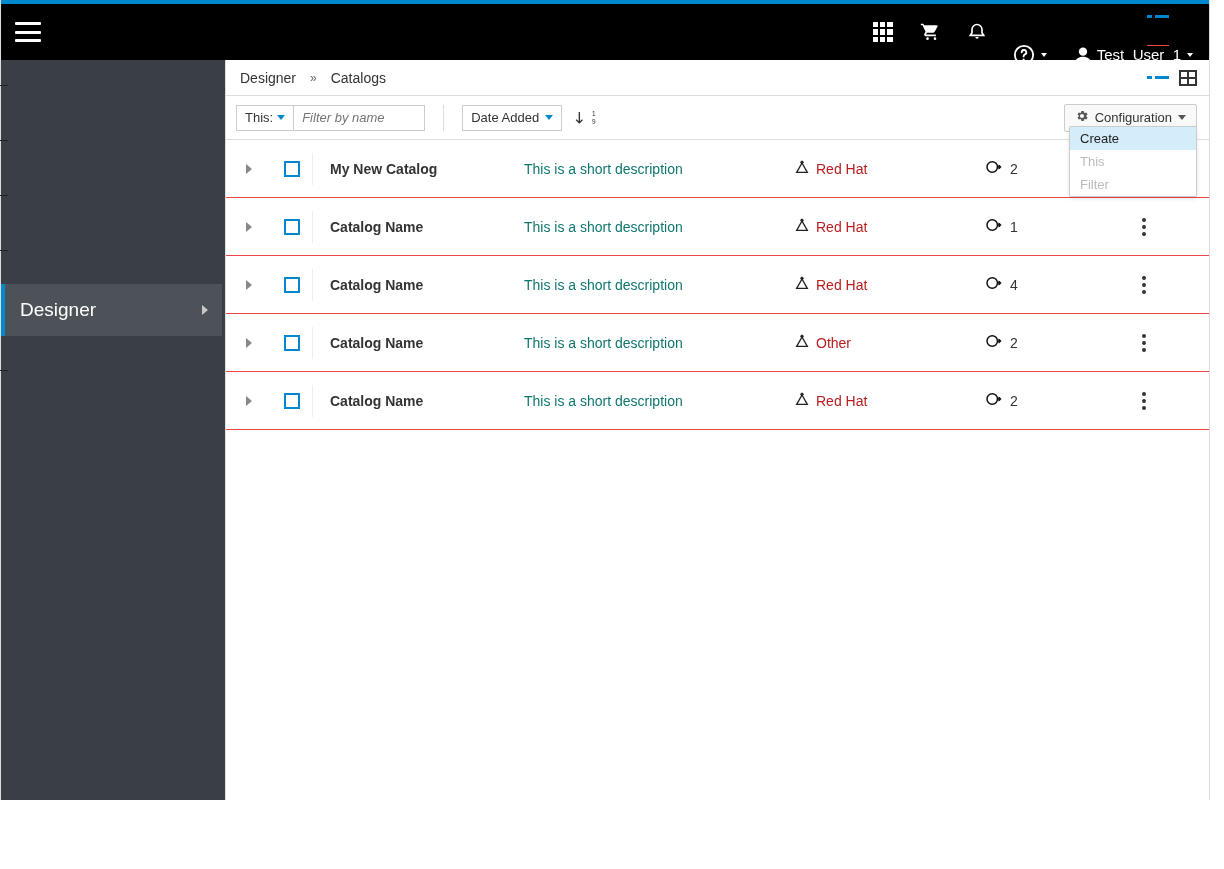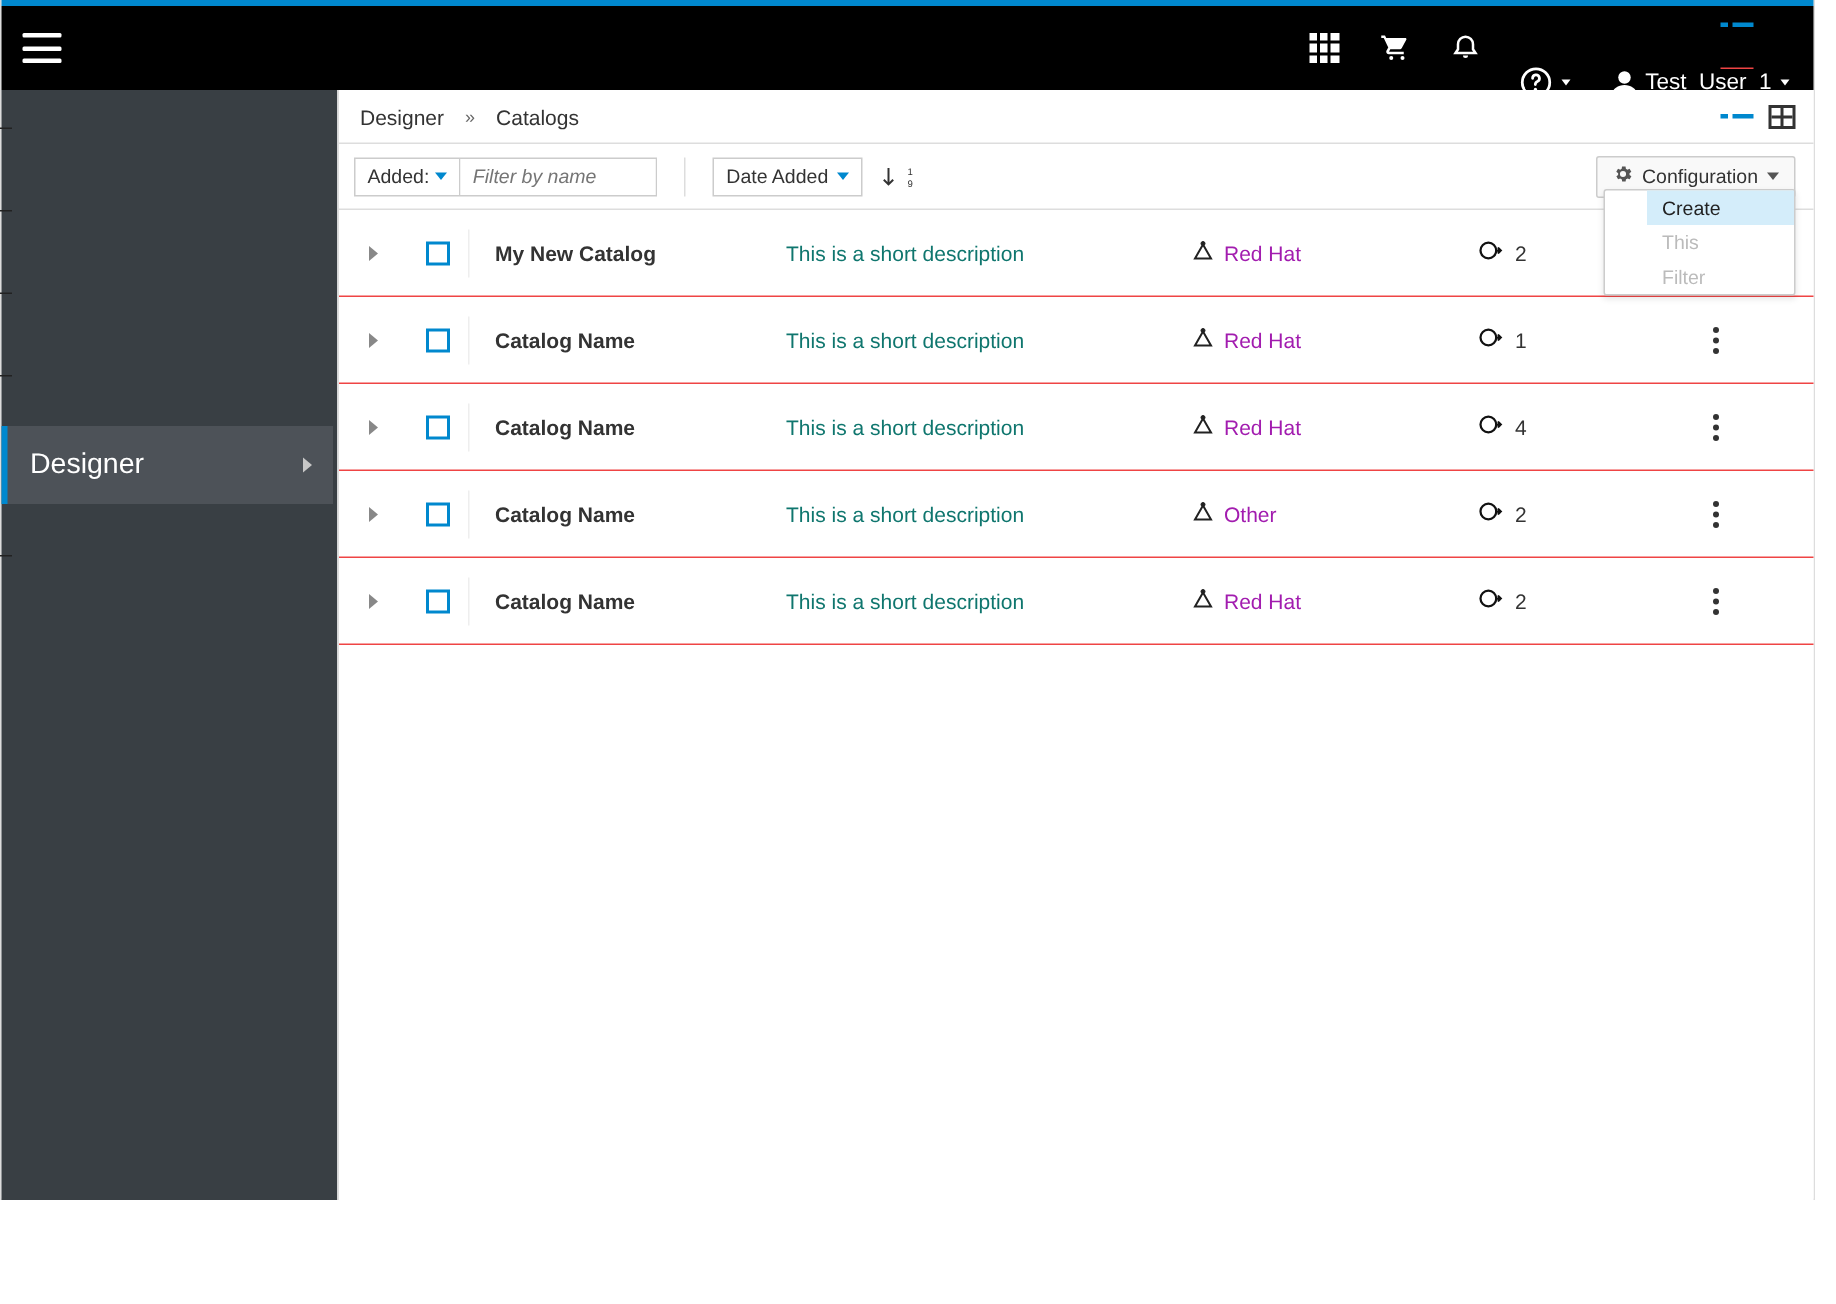--- a/index.html
+++ b/index.html
@@ -73,42 +73,41 @@
     font-size:13px; color:#333; cursor:pointer;
   }
   .gear-icon svg { fill:#555; }
   .config-caret { width:0; height:0; border-left:4px solid transparent; border-right:4px solid transparent; border-top:5px solid #555;}
 
   
   .dropdown {
     position:absolute; top:30px; right:12px; width:128px; background:#fff;
     border:1px solid #ccc; border-radius:2px; z-index:20;
     box-shadow:0 2px 4px rgba(0,0,0,0.1);
-    padding-left:28px;
   }
   .dropdown .mi { padding:4px 10px; font-size:13px; cursor:pointer; }
   .dropdown .mi.active { background:#d4edfa; color:#222; }
   .dropdown .mi.disabled { color:#bbb; cursor:default; }
 
   
   .list { }
   .row {
     display:grid;
     grid-template-columns: 46px 40px 12px 200px 270px 190px 140px 40px;
     align-items:center; height:58px; border-bottom:1px solid #ef4444;
     font-size:14px; color:#333;
   }
   .expand { display:flex; justify-content:center; }
   .chev-sm { width:0; height:0; border-top:5px solid transparent; border-bottom:5px solid transparent; border-left:6px solid #888; cursor:pointer;}
   .check { display:flex; justify-content:center; }
   .checkbox { width:16px; height:16px; border:2px solid #0088ce; background:#fff; cursor:pointer;}
   .vsep { width:1px; height:32px; background:#eee; justify-self:start; }
   .name { font-weight:700; padding-left:6px;}
   .desc { color:#0f766e; }
-  .platform { display:flex; align-items:center; gap:6px; color:#a21caf;}
+  .platform { display:flex; align-items:center; gap:6px; color:#b91c1c;}
   .plat-icon svg { fill:#222; stroke:#222; }
   .count { display:flex; align-items:center; gap:8px; }
   .count-icon svg { fill:none; stroke:#111; }
   .kebab { display:flex; flex-direction:column; gap:3px; align-items:center; cursor:pointer;}
   .kebab span { width:4px; height:4px; background:#333; border-radius:50%; }
 
 </style>
 </head>
 <body>
 
@@ -207,21 +206,21 @@
                 <span class="ln"></span>
               </div>
           </div>
           <div class="view-grid-icon"></div>
         </div>
       </div>
 
       <div class="toolbar">
         <div class="name-filter">
           <div class="label">
-            <span>Added:</span>
+            <span>This:</span>
             <span class="caret-blue"></span>
           </div>
           <input type="text" placeholder="Filter by name" style="">
         </div>
         <div class="vr"></div>
         <div class="sort-select">
           <span>Date Added</span>
           <span class="caret-blue"></span>
         </div>
         <div class="sort-order sort-arrow">

